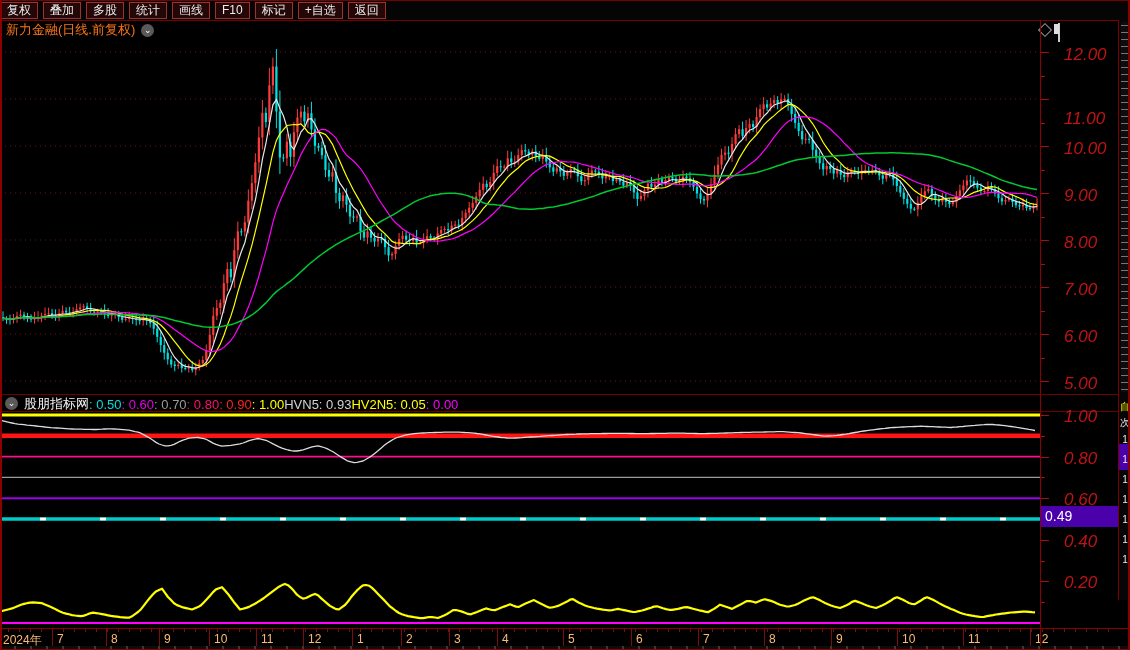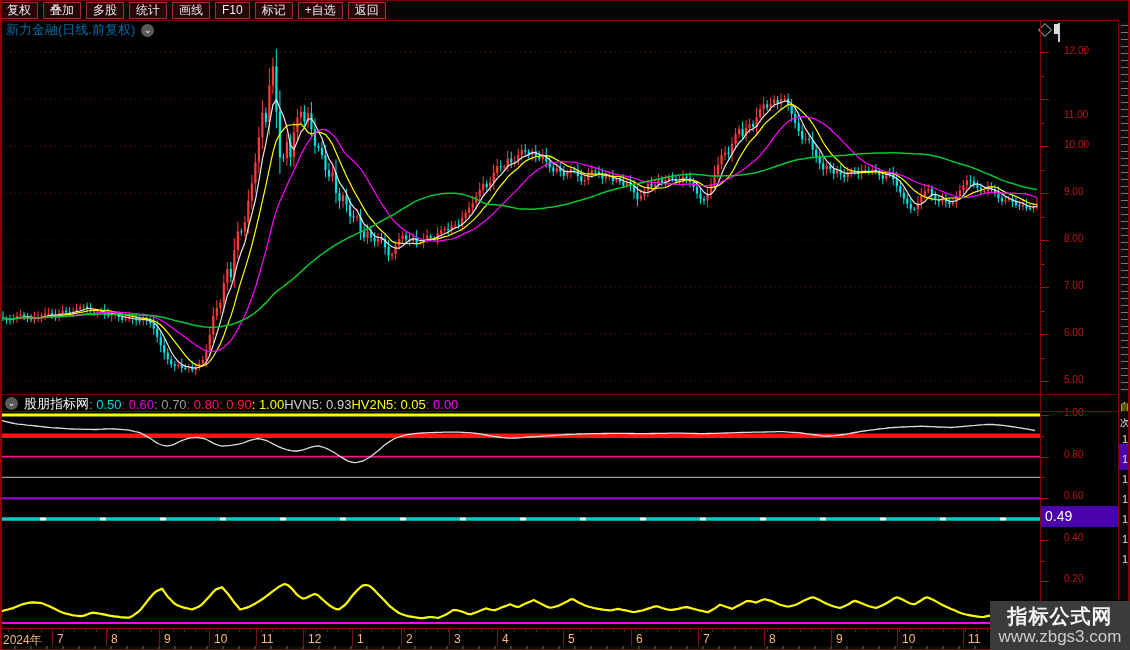--- a/index.html
+++ b/index.html
@@ -13,28 +13,28 @@
   .win-icon{width:13px;height:10px;border:1px solid #ddd;position:relative;}
   .win-icon::after{content:"";position:absolute;left:0;top:0;width:6px;height:10px;background:#ddd;}
   .tb-item{color:#dcdcdc;font-size:12px;margin-left:17px;cursor:default;white-space:nowrap;}
   .tb-item.active{color:#00e5ff;}
   .tb-arrow{color:#cfcfcf;font-size:13px;margin-left:10px;}
   #tb-right{display:flex;align-items:center;gap:5px;margin-right:14px;}
   .tb-btn{color:#ececec;font-size:12px;border:1px solid #a03030;background:#240707;padding:0 6px;height:15px;line-height:15px;white-space:nowrap;}
   
   #main-region{left:0;top:20px;width:1130px;height:375px;}
   #title-row{left:6px;top:2px;height:16px;display:flex;align-items:center;white-space:nowrap;}
-  #symbol-title{color:#0369a1;font-size:13px;}
+  #symbol-title{color:#f97316;font-size:13px;}
   .chev-circle{display:inline-flex;align-items:center;justify-content:center;width:13px;height:13px;border-radius:50%;background:#5a5a5a;color:#fff;font-size:9px;line-height:13px;margin:0 6px;}
   .ma-item{font-size:13px;margin-left:16px;}
   .diamond-icon{width:8px;height:8px;border:1px solid #999;transform:rotate(45deg);}
   .panel-icon{width:12px;height:10px;border:1px solid #ccc;position:relative;}
   .panel-icon::after{content:"";position:absolute;right:0;top:0;width:5px;height:10px;background:#ddd;}
   
-  .ylab{position:absolute;color:#c01414;font-size:10px;left:1064px;width:50px;}
+  .ylab{position:absolute;color:#c01414;font-size:17px;left:1064px;width:50px;font-style:italic;}
   .tick{position:absolute;background:#a01212;height:1px;}
   #ind-header{left:0;top:396px;width:1130px;height:15px;display:flex;align-items:center;white-space:nowrap;border-bottom:1px solid #6e0000;}
   #ind-name{color:#f2f2f2;font-size:13px;}
   .ind-val{font-size:13px;}
   #badge-049{left:1041px;top:506px;width:77px;height:21px;background:#4a00aa;color:#fff;font-size:14px;line-height:21px;padding-left:4px;box-sizing:border-box;}
   
   #x-axis{left:0;top:628px;width:1130px;height:18px;background:#000;border-top:1px solid #8b0000;}
   .x-lab{position:absolute;top:3px;color:#fdba74;font-size:12px;white-space:nowrap;}
   .x-sep{position:absolute;top:0;width:1px;height:18px;background:#7a0e0e;}
   .x-tick{position:absolute;top:0;width:1px;height:3px;background:#6e1212;}
@@ -921,23 +921,19 @@
         <div class="strip-char" style="top: 414px; color: rgb(232, 232, 232);">1</div>
         <div class="strip-char" style="top: 434px; color: rgb(232, 232, 232);">1</div>
         <div class="strip-char" style="top: 454px; color: rgb(232, 232, 232);">1</div>
         <div class="strip-char" style="top: 474px; color: rgb(232, 232, 232);">1</div>
         <div class="strip-char" style="top: 494px; color: rgb(232, 232, 232);">1</div>
         <div class="strip-char" style="top: 514px; color: rgb(232, 232, 232);">1</div>
         <div class="strip-char" style="top: 534px; color: rgb(232, 232, 232);">1</div>
       </div>
   </div>
 
-  <div id="watermark" class="abs">
-    <div id="wm1">指标公式网</div>
-    <div id="wm2">www.zbgs3.com</div>
-  </div>
 
   <div class="vline" style="left:0;top:0;height:650px;width:2px;"></div>
   <div class="vline" style="left:1128px;top:0;height:650px;width:2px;"></div>
   <div class="vline" style="left:1040px;top:20px;height:626px;"></div>
   <div class="hline" style="left:0;top:394px;width:1118px;background:#6e0000;"></div>
   <div class="hline" style="left:0;top:649px;width:1130px;"></div>
 </div>
 
 </body></html>

